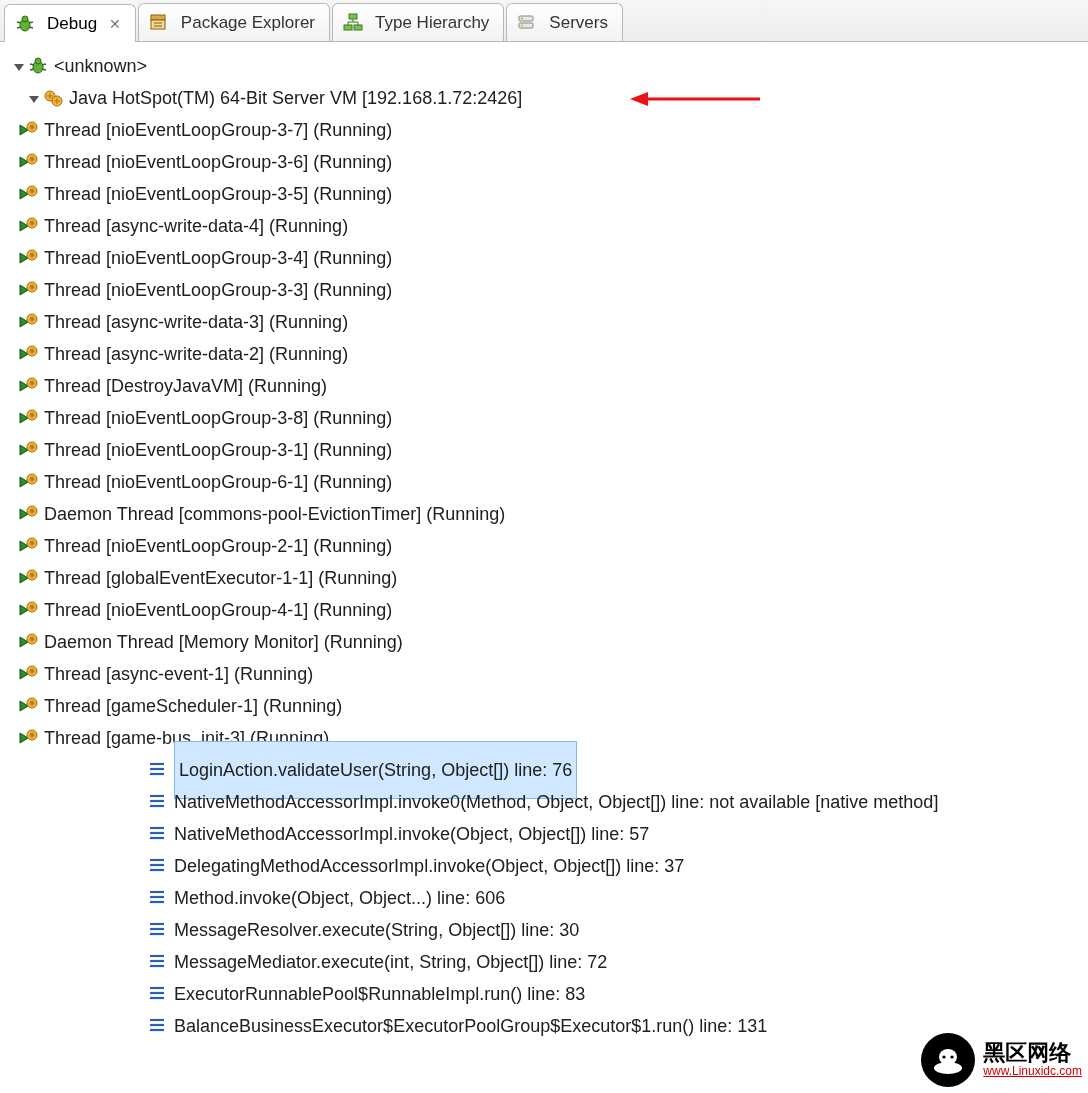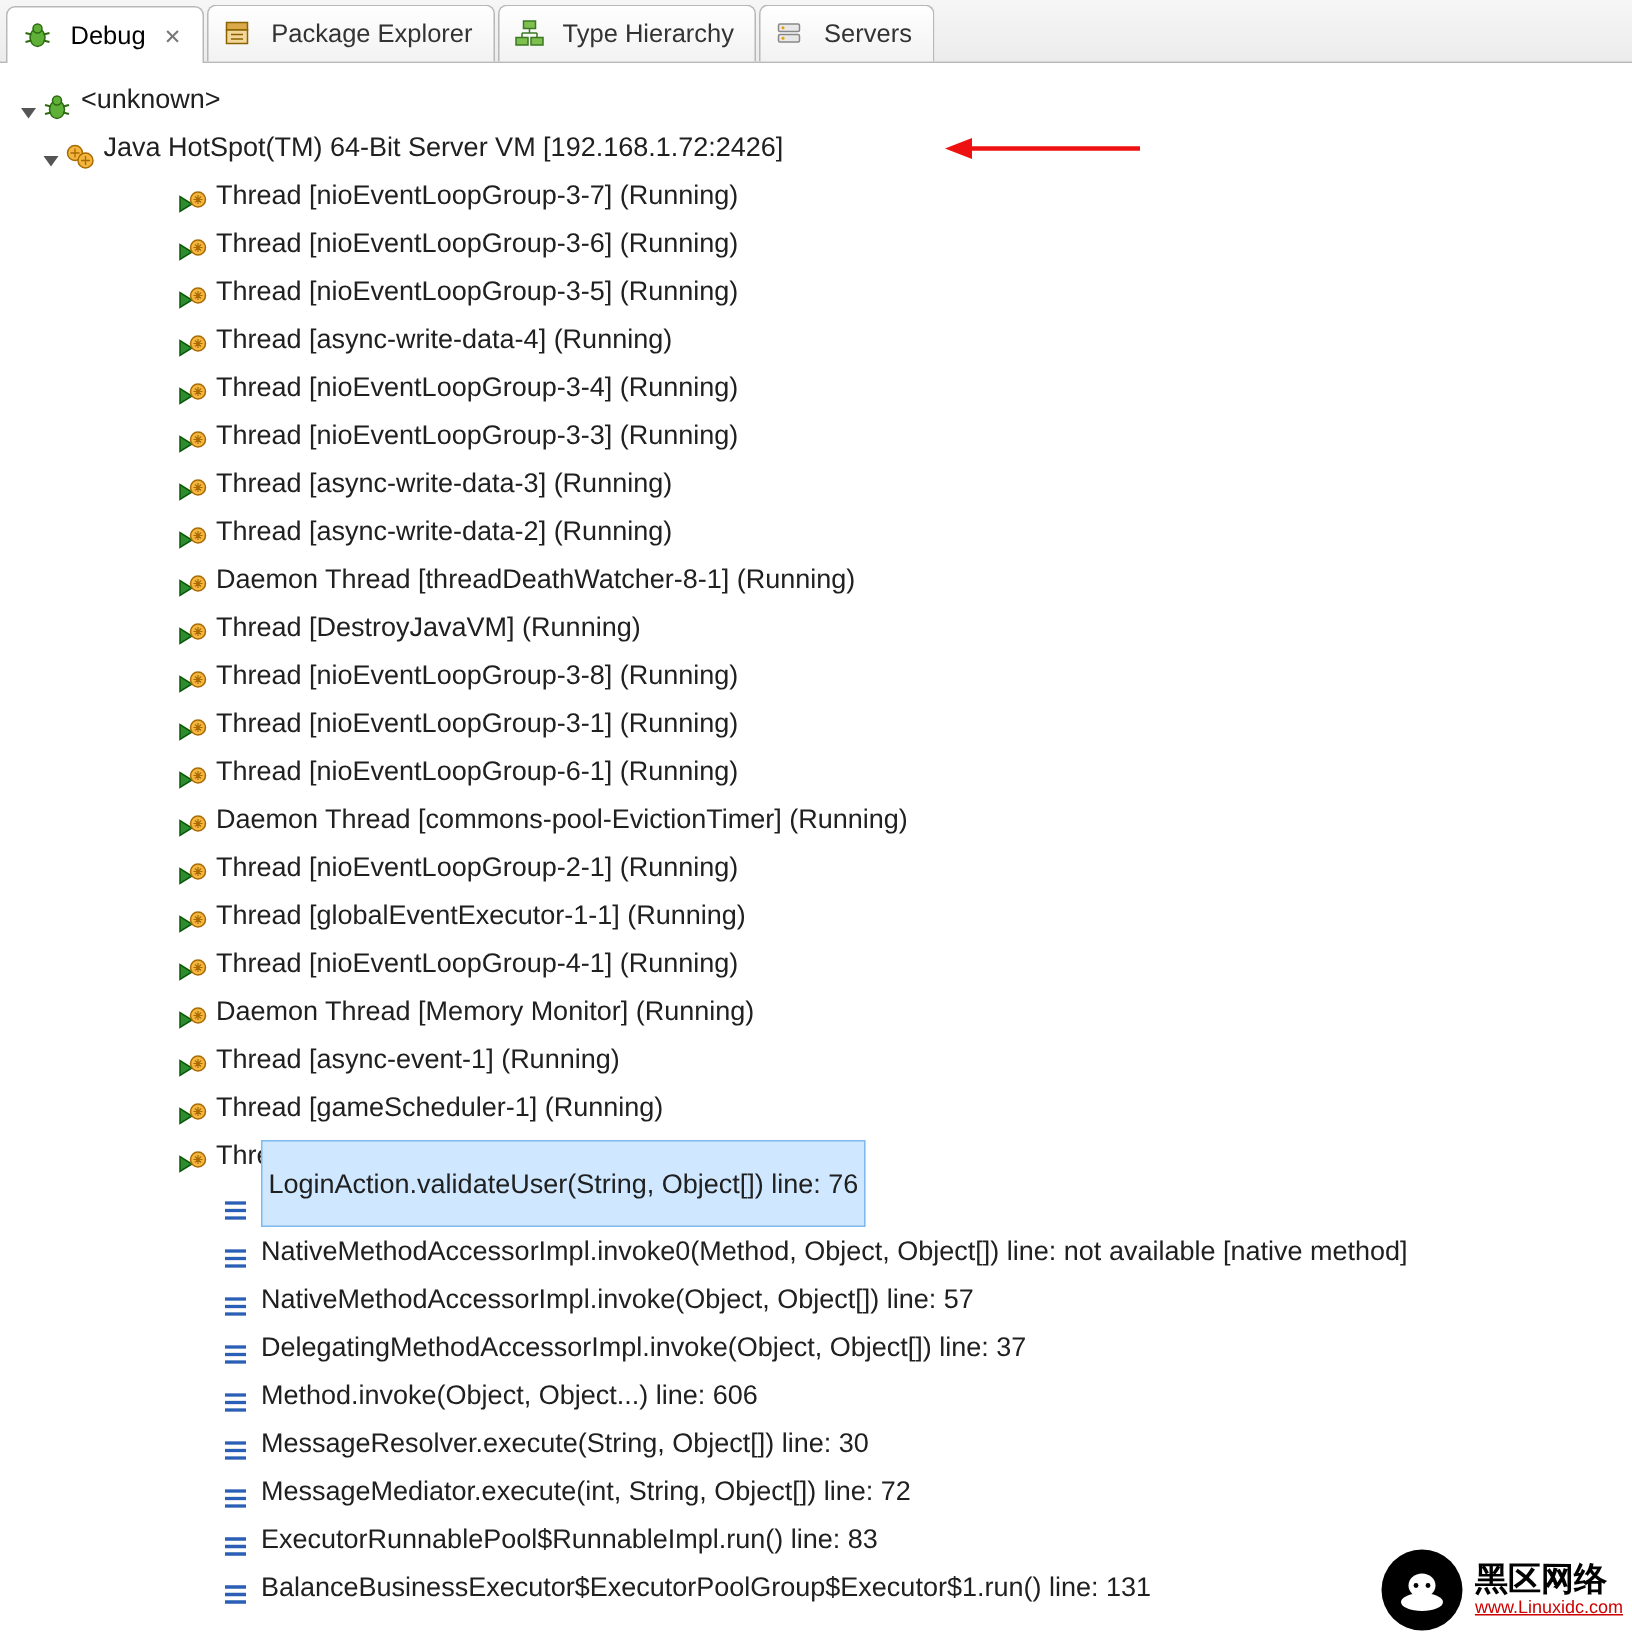--- a/index.html
+++ b/index.html
@@ -2,24 +2,24 @@
 <html><head>
 <meta charset="utf-8">
 <style>
   * { box-sizing: border-box; }
   html, body { margin: 0; padding: 0; width: 1088px; height: 1093px; font-family: "Segoe UI", "Microsoft YaHei", Tahoma, sans-serif; font-size: 16px; color: #202020; background: #fff; overflow: hidden; }
   .tabbar { display: flex; align-items: flex-end; height: 42px; background: linear-gradient(#f6f6f6, #ececec); border-bottom: 1px solid #b8b8b8; padding-left: 4px; gap: 0; }
   .tab { display: flex; align-items: center; height: 38px; padding: 0 14px 0 10px; border: 1px solid #b8b8b8; border-bottom: none; background: linear-gradient(#fff, #f2f2f2); border-radius: 6px 6px 0 0; margin-right: 2px; gap: 6px; color: #333; font-size: 17px; white-space: nowrap; }
   .tab.active { background: #fff; font-weight: 400; color: #000; position: relative; top: 1px; }
   .tab .close { font-size: 14px; color: #777; margin-left: 6px; }
   .tree { padding: 8px 0 8px 0; }
-  .row { display: flex; align-items: flex-end; height: 32px; line-height: 32px; white-space: nowrap; }
+  .row { display: flex; align-items: center; height: 32px; line-height: 32px; white-space: nowrap; }
   .indent0 { padding-left: 10px; }
   .indent1 { padding-left: 25px; }
-  .indent2 { padding-left: 100px; }
+  .indent2 { }
   .indent3 { padding-left: 100px; }
   .indent4 { padding-left: 130px; }
   .twisty { width: 16px; height: 16px; display: inline-flex; align-items: center; justify-content: center; margin-right: 2px; color: #333; }
   .twisty.blank { width: 16px; }
   .icon { width: 20px; height: 20px; display: inline-flex; align-items: center; justify-content: center; margin-right: 6px; flex: none; }
   .label { font-size: 18px; color: #202020; }
   .selected { background: #cfe8ff; border: 1px solid #7fb9f0; padding: 12px 4px; }
   .arrow { position: absolute; left: 630px; top: 90px; width: 130px; height: 18px; }
   .watermark { position: absolute; right: 6px; bottom: 6px; display: flex; align-items: center; gap: 8px; }
   .wm-logo { width: 54px; height: 54px; background: #000; border-radius: 50%; display: flex; align-items: center; justify-content: center; }
@@ -223,29 +223,20 @@
       </span>
       <span class="label">Thread [async-write-data-2] (Running)</span>
     </div>
     <div class="row indent2">
       <span class="twisty blank"></span>
       <span class="icon">
         <svg width="20" height="20">
           <use href="#thread-run"></use>
         </svg>
       </span>
-      <span class="label">Daemon Thread [threadDeathWatcher-8-1] (Running)</span>
-    </div>
-    <div class="row indent2">
-      <span class="twisty blank"></span>
-      <span class="icon">
-        <svg width="20" height="20">
-          <use href="#thread-run"></use>
-        </svg>
-      </span>
       <span class="label">Thread [DestroyJavaVM] (Running)</span>
     </div>
     <div class="row indent2">
       <span class="twisty blank"></span>
       <span class="icon">
         <svg width="20" height="20">
           <use href="#thread-run"></use>
         </svg>
       </span>
       <span class="label">Thread [nioEventLoopGroup-3-8] (Running)</span>

